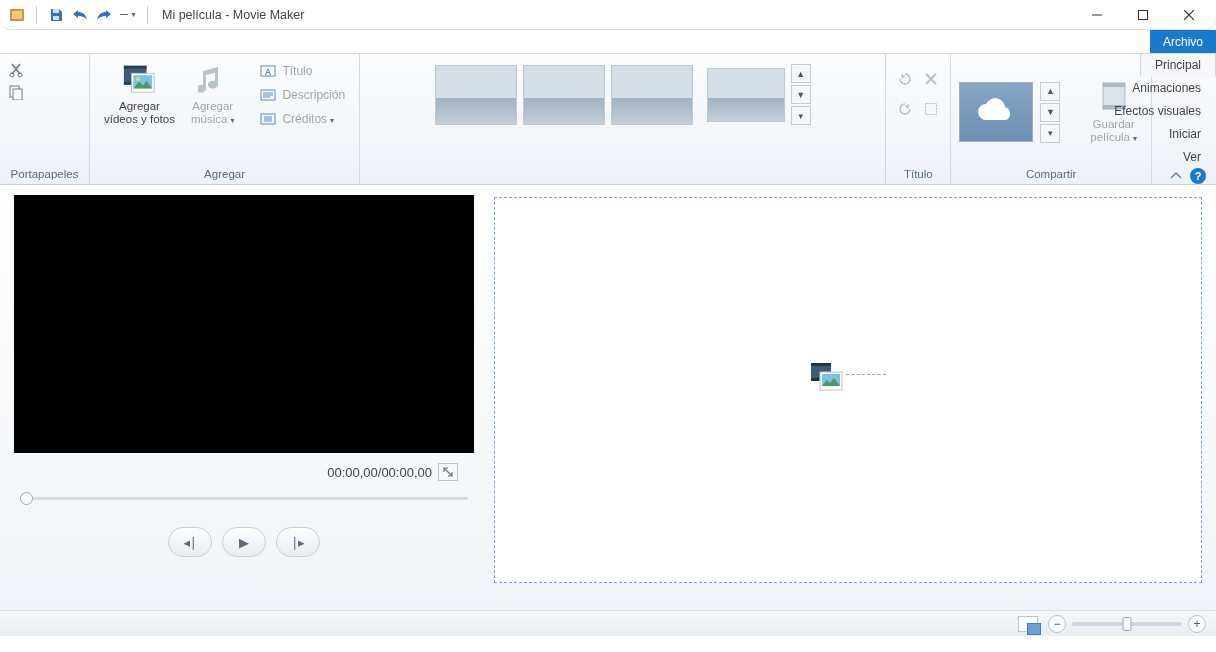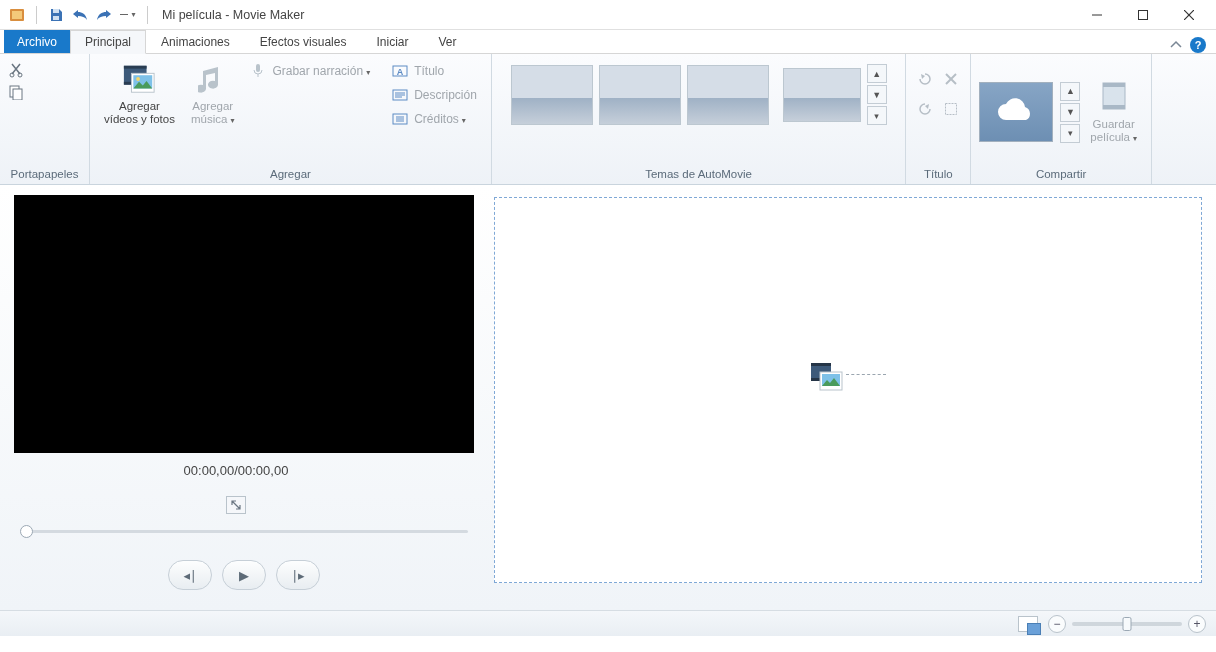--- a/index.html
+++ b/index.html
@@ -1,28 +1,28 @@
 <!DOCTYPE html>
 <html><head>
 <meta charset="utf-8">
 <style>
 * { margin: 0; padding: 0; box-sizing: border-box; font-family: "Segoe UI", Tahoma, sans-serif; }
 body { width: 1216px; height: 652px; background: #fff; overflow: hidden; font-size: 12px; color: #333; }
 
 
-.titlebar { height: 30px; background: #fff; display: flex; align-items: center; border-bottom: 1px solid #e0e0e0; padding: 0 4px; }
+.titlebar { height: 30px; background: #fff; display: flex; align-items: center; border-bottom: 1px solid #e0e0e0; padding: 0 4px; border-radius: 10px; }
 .titlebar .qat { display: flex; align-items: center; gap: 6px; padding: 0 4px; }
 .titlebar .qat-icon { width: 18px; height: 18px; display: flex; align-items: center; justify-content: center; color: #2a6bbf; cursor: pointer; }
 .titlebar .sep { width: 1px; height: 18px; background: #ccc; margin: 0 4px; }
 .titlebar .title { margin-left: 6px; font-size: 12.5px; color: #444; }
 .titlebar .win-controls { margin-left: auto; display: flex; }
 .titlebar .win-btn { width: 46px; height: 30px; display: flex; align-items: center; justify-content: center; cursor: pointer; }
 
 
-.tabs { height: 24px; background: #fff; display: flex; align-items: flex-end; padding-left: 4px; border-bottom: 1px solid #d6d6d6; position: relative; }
+.tabs { height: 24px; background: #fff; display: flex; align-items: flex-end; padding-left: 4px; border-bottom: 1px solid #d6d6d6; position: relative; flex-direction: column; }
 .tab { padding: 4px 14px; font-size: 12px; color: #444; cursor: pointer; border: 1px solid transparent; border-bottom: none; }
 .tab.file { background: #1979ca; color: #fff; padding: 4px 12px; }
 .tab.active { background: #f5f7fa; border-color: #d6d6d6; border-bottom: 1px solid #f5f7fa; margin-bottom: -1px; position: relative; z-index: 2; }
 .tabs .collapse { margin-left: auto; display: flex; align-items: center; gap: 8px; padding-right: 10px; }
 .help-icon { width: 16px; height: 16px; border-radius: 50%; background: #1979ca; color: #fff; font-size: 11px; font-weight: bold; display: flex; align-items: center; justify-content: center; cursor: pointer; }
 
 
 .ribbon { height: 131px; background: linear-gradient(#fbfcfe, #eef2f7); border-bottom: 1px solid #c9d4dd; display: flex; }
 .group { border-right: 1px solid #d1dae2; display: flex; flex-direction: column; padding: 4px 8px 2px 8px; }
 .group-body { flex: 1; display: flex; align-items: flex-start; gap: 4px; }
@@ -51,21 +51,21 @@
 .edit-grid { display: grid; grid-template-columns: 22px 22px; grid-template-rows: 26px 26px; gap: 4px; padding-top: 8px; }
 .edit-grid .cell { display: flex; align-items: center; justify-content: center; color: #8a96a2; cursor: default; }
 
 
 .share-thumb { width: 74px; height: 60px; background: linear-gradient(#87a5c5, #6d8fb3); border: 1px solid #a2b0be; display: flex; align-items: center; justify-content: center; cursor: pointer; }
 
 
 .workspace { height: 425px; display: flex; background: linear-gradient(#ffffff, #f0f4f8); }
 .left-pane { width: 490px; padding: 10px 8px 10px 14px; display: flex; flex-direction: column; }
 .preview { width: 460px; height: 258px; background: #000; }
-.time-row { display: flex; align-items: center; justify-content: flex-end; gap: 18px; padding: 10px 16px 6px 0; width: 460px; flex-direction: column; }
+.time-row { display: flex; align-items: center; justify-content: flex-end; gap: 6px; padding: 10px 16px 6px 0; width: 460px; }
 .time-text { font-size: 13px; color: #444; }
 .fullscreen-btn { width: 20px; height: 18px; border: 1px solid #b9c3cb; display: flex; align-items: center; justify-content: center; cursor: pointer; background: #f5f7fa; }
 .seek { width: 460px; height: 14px; position: relative; margin-top: 4px; }
 .seek-track { position: absolute; left: 10px; right: 6px; top: 6px; height: 3px; background: #d4dae0; border-radius: 2px; }
 .seek-thumb { position: absolute; left: 6px; top: 1px; width: 13px; height: 13px; border-radius: 50%; background: #fff; border: 1px solid #9ba8b4; }
 .play-controls { display: flex; justify-content: center; gap: 10px; margin-top: 22px; width: 460px; }
 .play-btn { width: 44px; height: 30px; border: 1px solid #c6cfd7; border-radius: 15px; background: linear-gradient(#fdfefe, #e8edf1); display: flex; align-items: center; justify-content: center; color: #5d6b77; cursor: pointer; }
 .play-btn .tri { font-size: 13px; }
 
 .right-pane { flex: 1; padding: 12px 14px 12px 4px; }
@@ -200,29 +200,20 @@
       <div class="big-btn disabled">
         <div class="ico">
           <svg width="30" height="32" viewBox="0 0 30 32">
               <path d="M20 4v18a5 4 0 11-3-4V10l-9 2v14a5 4 0 11-3-4V8l15-4z" fill="#b9c3cb"></path>
             </svg>
         </div>
         <div class="lbl dropdown-caret" style="white-space:pre-line;">Agregar
 música</div>
       </div>
       <div class="small-rows">
-        <div class="small-btn disabled">
-          <span class="sico">
-              <svg width="14" height="16">
-                <rect x="5" y="1" width="4" height="8" rx="2" fill="#b9c3cb"></rect>
-                <path d="M3 7a4 4 0 008 0M7 11v3" stroke="#b9c3cb" fill="none"></path>
-              </svg>
-            </span>
-          <span class="dropdown-caret">Grabar narración</span>
-        </div>
       </div>
       <div class="small-rows" style="margin-left:6px;">
         <div class="small-btn disabled">
           <span class="sico">
               <svg width="16" height="14">
                 <rect x="1" y="2" width="14" height="10" fill="none" stroke="#5d8bc4"></rect>
                 <text x="8" y="11" font-size="9" text-anchor="middle" fill="#5d8bc4" font-weight="bold">A</text>
               </svg>
             </span>
           <span>Título</span>
@@ -261,21 +252,20 @@
         <div class="theme-thumb"></div>
         <div class="theme-thumb"></div>
         <div class="theme-thumb layered" style="width:78px;height:54px;margin-left:8px;"></div>
         <div class="gallery-nav">
           <div>▲</div>
           <div>▼</div>
           <div>▾</div>
         </div>
       </div>
     </div>
-    <div class="group-label">Temas de AutoMovie</div>
   </div>
 
   <div class="group" style="min-width:64px;">
     <div class="group-body" style="justify-content:center;">
       <div class="edit-grid">
         <div class="cell">
             <svg width="16" height="16">
               <path d="M8 3a5 5 0 11-5 5" fill="none" stroke="#b6bec6" stroke-width="1.5"></path>
               <path d="M4 3l4 2-3 3z" fill="#b6bec6"></path>
             </svg>
@@ -307,21 +297,21 @@
       <div class="share-thumb">
         <svg width="44" height="28" viewBox="0 0 44 28">
             <path d="M12 22a8 8 0 010-16 10 10 0 0119 3 7 7 0 011 13H12z" fill="#fff"></path>
           </svg>
       </div>
       <div class="gallery-nav" style="margin-left:3px;">
         <div>▲</div>
         <div>▼</div>
         <div>▾</div>
       </div>
-      <div class="big-btn disabled" style="margin-left:0;">
+      <div class="big-btn disabled" style="margin-left:20px;">
         <div class="ico">
           <svg width="30" height="32">
               <rect x="4" y="2" width="22" height="26" fill="#d9e3ec" stroke="#a9b8c6"></rect>
               <rect x="4" y="2" width="22" height="4" fill="#a9b8c6"></rect>
               <rect x="4" y="24" width="22" height="4" fill="#a9b8c6"></rect>
             </svg>
         </div>
         <div class="lbl dropdown-caret" style="white-space:pre-line;">Guardar
 película</div>
       </div>

